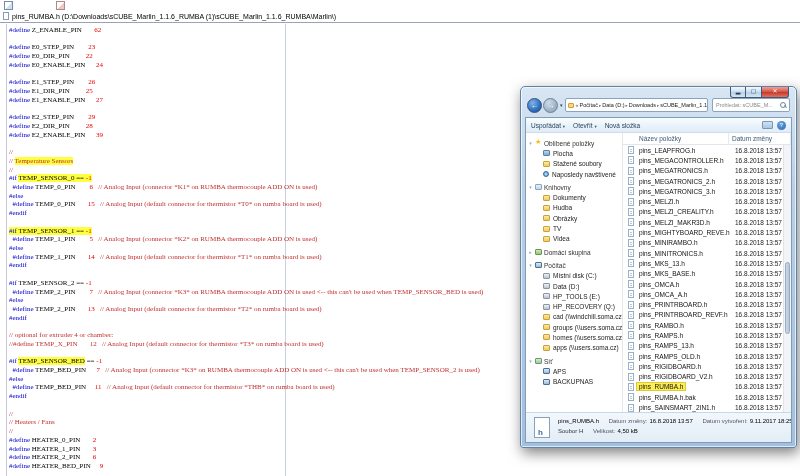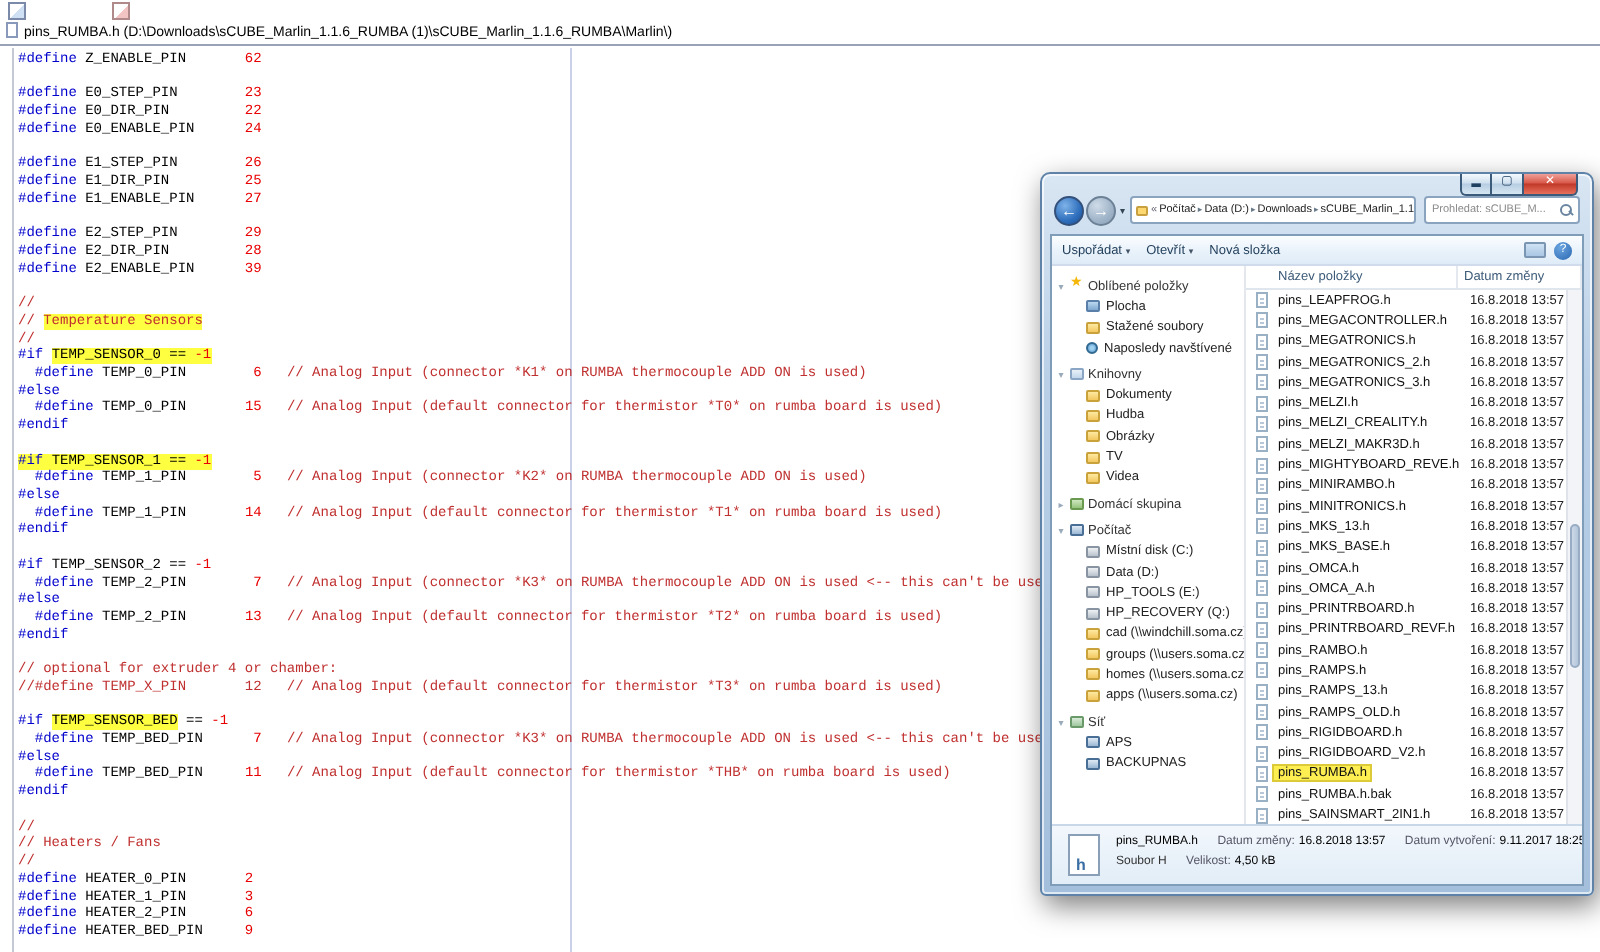--- a/index.html
+++ b/index.html
@@ -7,21 +7,21 @@
 .screen{position:relative;width:800px;height:476px;background:#fff;overflow:hidden}
 
 
 .editor{position:absolute;inset:0;background:#fff}
 .edic{position:absolute;top:1px;left:4px;width:9px;height:9px;border:1px solid #7a8aa8;background:linear-gradient(135deg,#fff 50%,#cfe0f4 50%)}
 .edic2{position:absolute;top:1px;left:56px;width:9px;height:9px;border:1px solid #b08a8a;background:linear-gradient(135deg,#fff 55%,#f2c4c4 55%)}
 .ed-tab{position:absolute;top:11px;left:0;right:0;height:12px;border-bottom:1px solid #9aa2b8;background:#fff;font-size:7px;line-height:11px;color:#000;white-space:nowrap;padding-left:3px;overflow:hidden}
 .tabico{display:inline-block;width:6px;height:8px;background:#fff;border:1px solid #8899bb;margin-right:3px;vertical-align:-1px}
 .gutterline{position:absolute;left:6px;top:24px;bottom:0;width:1px;background:#c4c8d4}
 .marginline{position:absolute;left:285px;top:24px;bottom:0;width:1px;background:#c9d0e8}
-.code{position:absolute;left:9px;top:26px;right:0;bottom:0;font-family:Liberation Mono, monospace;font-size:7px;line-height:8.72px;white-space:pre;color:#000;overflow:hidden}
+.code{position:absolute;left:9px;top:26px;right:0;bottom:0;font-family:Liberation Serif, serif;font-size:7px;line-height:8.72px;white-space:pre;color:#000;overflow:hidden}
 .cl{height:8.72px}
 .t-k{color:#0000cc}
 .t-i{color:#000}
 .t-n{color:#e80000}
 .t-c{color:#c03030}
 .t-o{color:#000}
 .hl{background:#ffff42}
 
 
 .win{position:absolute;left:520px;top:86px;width:277px;height:362px;border:1px solid #5f83a8;border-radius:5px 5px 3px 3px;background:linear-gradient(180deg,#d9e6f3,#bad0e7 28%,#a4bfdc);box-shadow:2px 5px 14px rgba(0,0,0,.5),inset 0 0 0 1px rgba(255,255,255,.65)}

